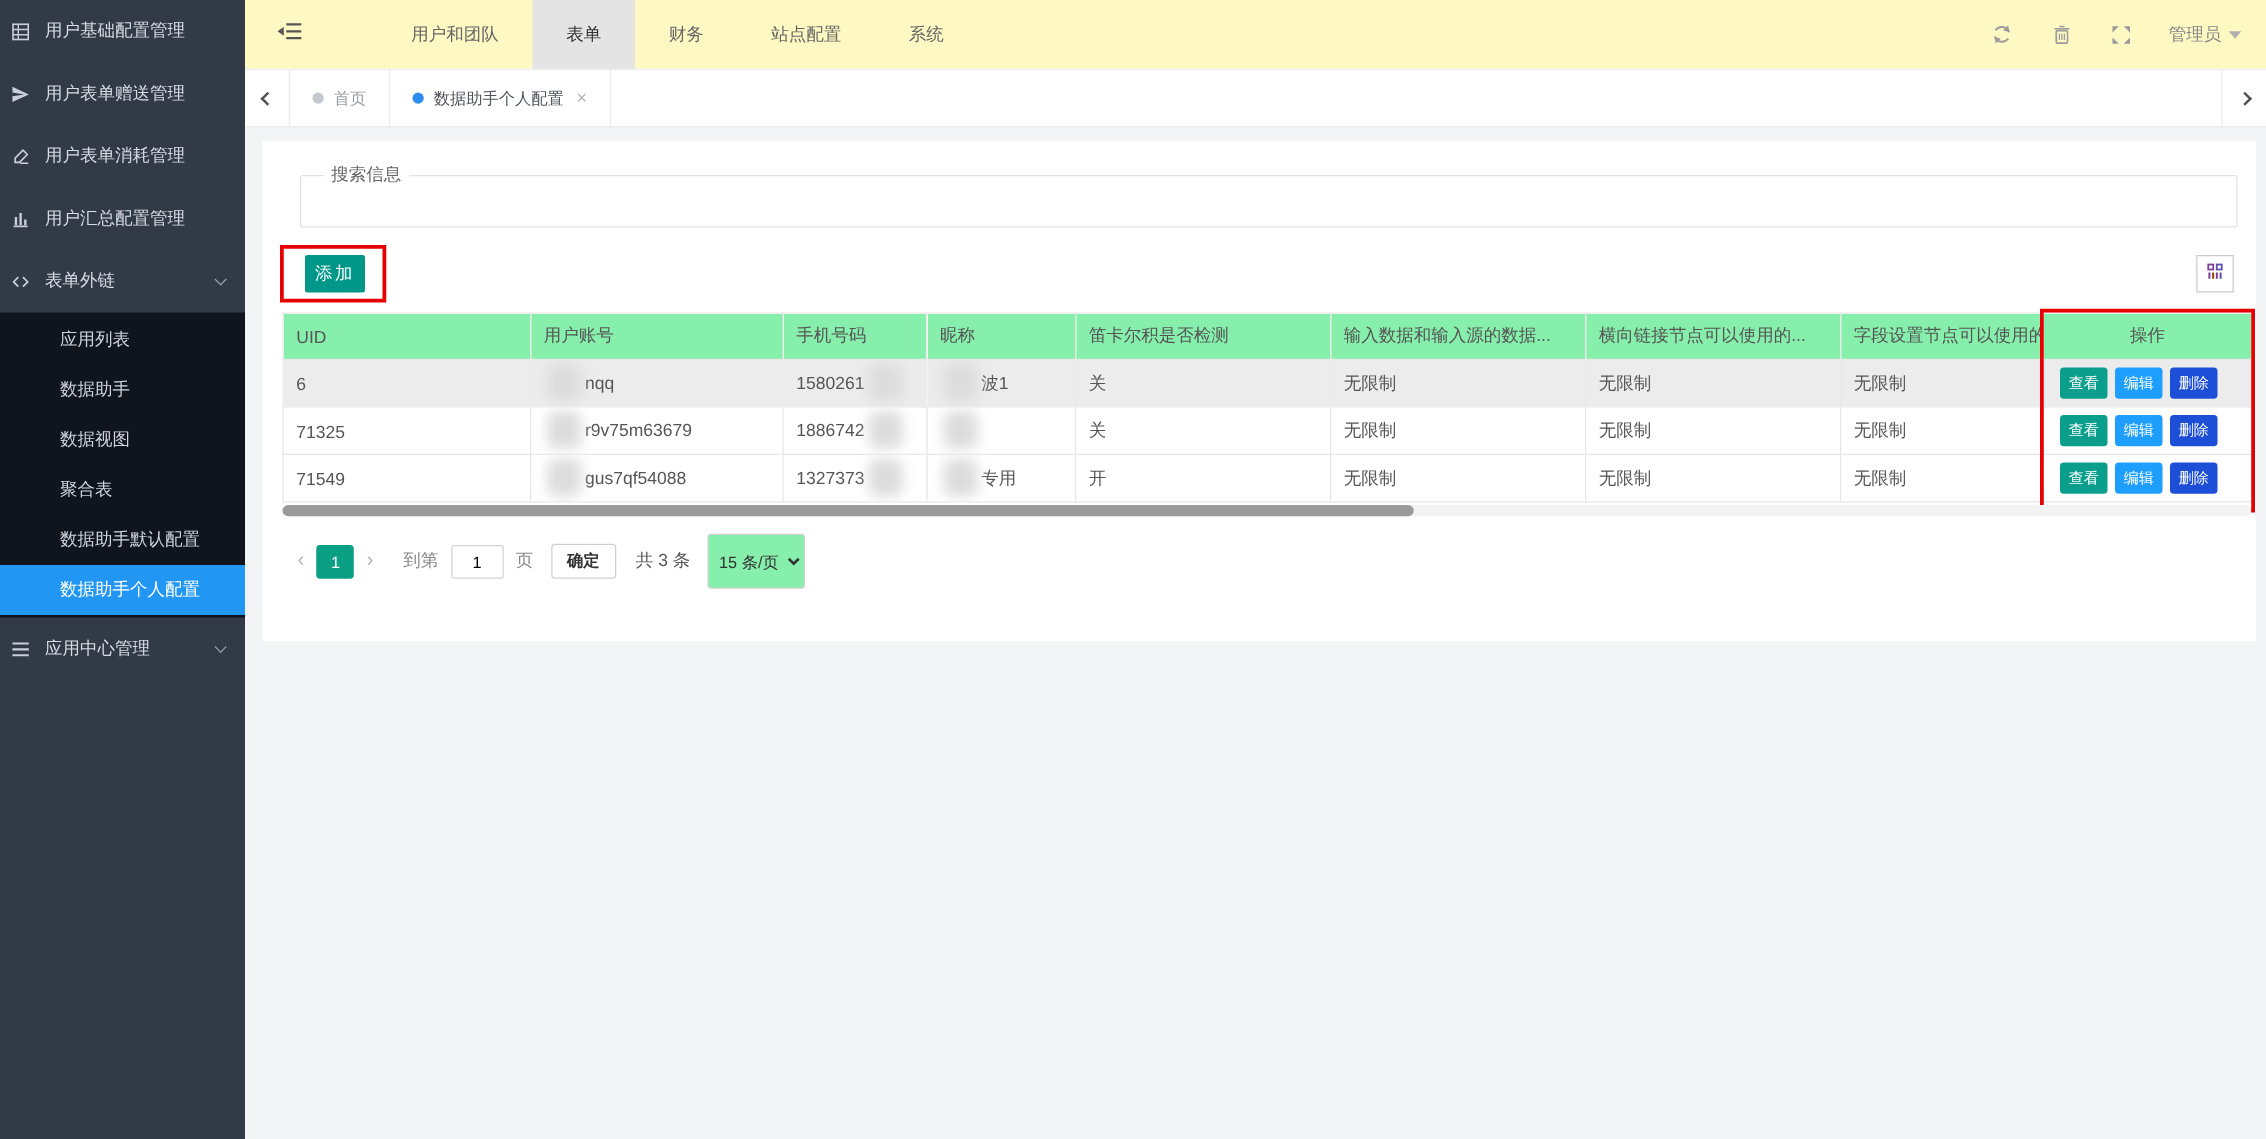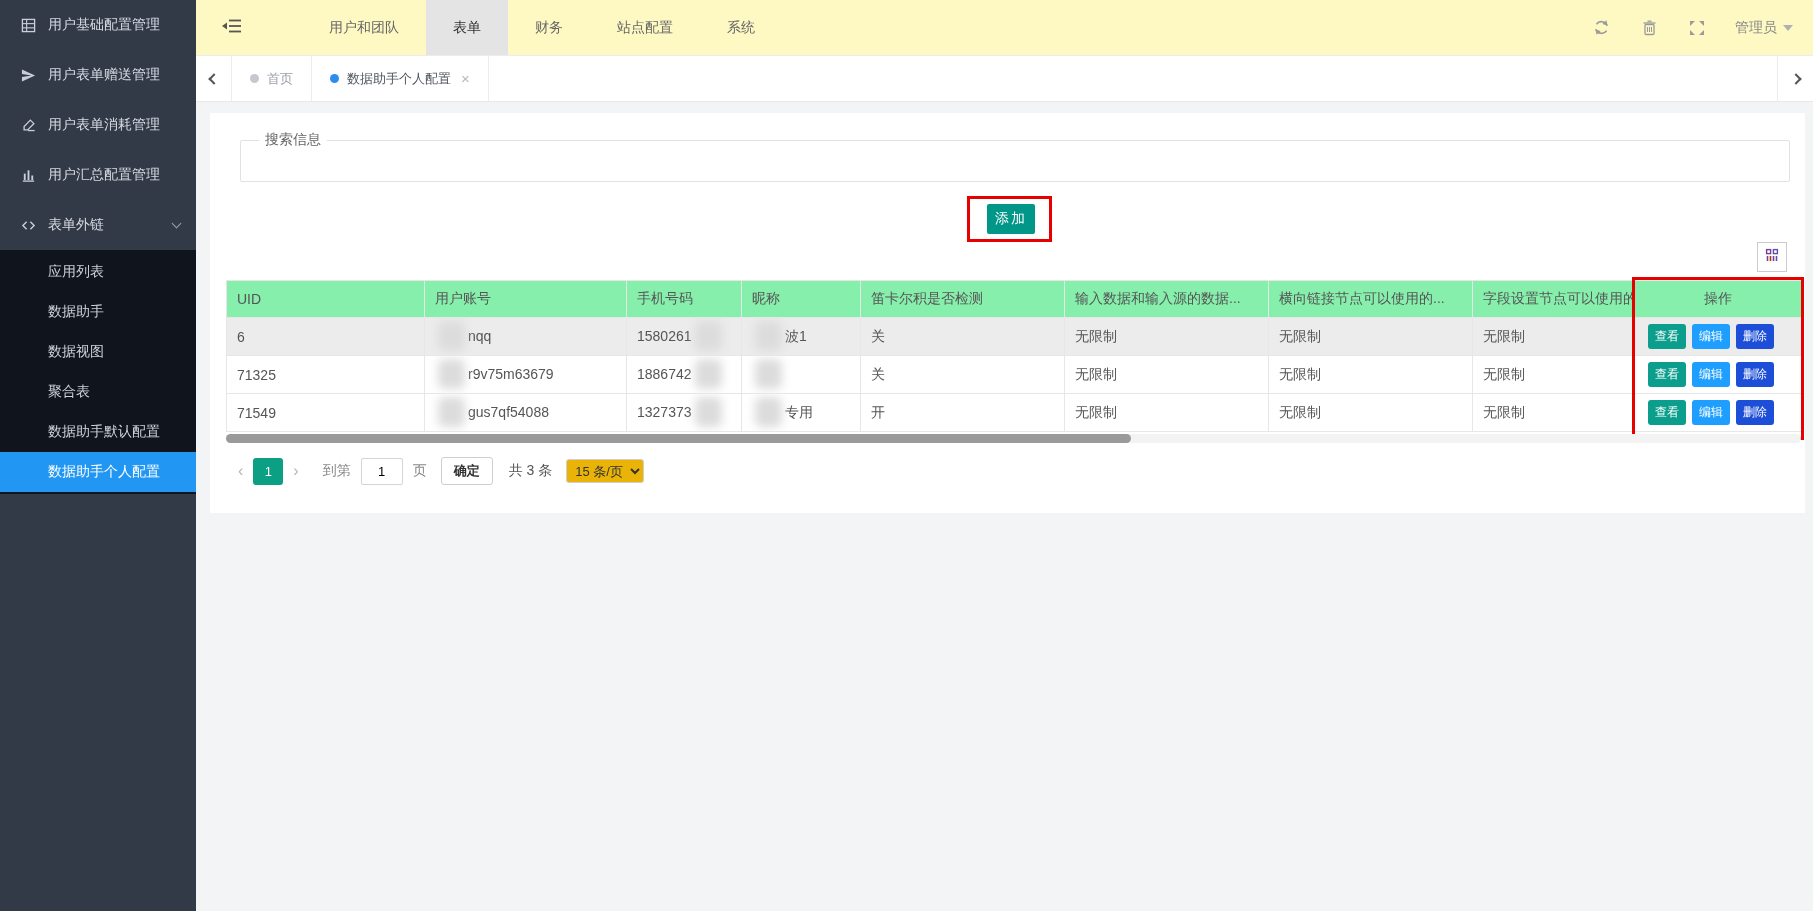--- a/index.html
+++ b/index.html
@@ -2,21 +2,21 @@
 <html><head>
 <meta charset="utf-8">
 <style>
   * { margin:0; padding:0; box-sizing:border-box; }
   html,body { width:1813px; height:911px; overflow:hidden; font-family:"Liberation Sans","DejaVu Sans",sans-serif; background:#f3f4f6; }
 
   
   .sidebar { position:fixed; left:0; top:0; width:196px; height:911px; background:#323a48; z-index:10; }
   .logo { height:55px; background:#1b1f2a; display:flex; align-items:center; padding-left:14px; gap:10px; }
   .logo-title { color:#fff; font-size:20px; font-weight:bold; letter-spacing:1px; }
-  .s-item { height:50px; display:flex; align-items:center; padding:0 16px 0 20px; color:#d7dbe2; font-size:14px; cursor:pointer; }
+  .s-item { height:50px; display:flex; align-items:center; padding:0 16px 0 8px; color:#d7dbe2; font-size:14px; cursor:pointer; }
   .s-item.expanded { background:#3c4456; }
   .s-icon { width:16px; height:16px; margin-right:12px; display:inline-flex; align-items:center; justify-content:center; flex:none; }
   .s-label { flex:1; white-space:nowrap; }
   .chev { width:7px; height:7px; border-right:1.5px solid #9aa1b0; border-bottom:1.5px solid #9aa1b0; transform:rotate(45deg); margin-top:-3px; flex:none; }
   .chev.up { transform:rotate(-135deg); margin-top:4px; }
   .submenu { background:#10141d; padding:2px 0; }
   .sub-item { height:40px; display:flex; align-items:center; padding-left:48px; color:#cfd3da; font-size:14px; cursor:pointer; white-space:nowrap; }
   .sub-item.active { background:#2196f3; color:#fff; }
 
   
@@ -48,21 +48,21 @@
   .panel { background:#fff; margin:11px 8px 0 14px; padding:18px 0 20px 16px; min-height:400px; }
   fieldset.search { border:1px solid #e2e2e2; border-radius:2px; margin:0 15px 0 14px; padding:14px 0 18px 14px; }
   fieldset.search legend { font-size:14px; color:#666; padding:0 6px; margin-left:4px; }
   .search-row { display:flex; align-items:center; margin-top:6px; }
   .inp-group { display:flex; height:42px; border:1px solid #e4e4e4; margin-right:24px; background:#fff; }
   .inp-label { width:140px; background:#fafafa; border-right:1px solid #e4e4e4; display:flex; align-items:center; justify-content:center; font-size:14px; color:#555; }
   .inp-group input { width:158px; border:none; outline:none; font-size:14px; padding:0 10px; }
   .btn-plain { height:36px; padding:0 16px; background:#fff; border:1px solid #d6d6d6; font-size:14px; color:#555; cursor:pointer; margin-left:24px; border-radius:2px; }
   .btn-plain.reset { margin-left:26px; }
 
-  .toolbar-row { display:flex; align-items:center; margin:14px 10px 8px 0;flex-direction:column; }
+  .toolbar-row { display:flex; align-items:center; margin:14px 10px 8px 0; }
   .add-wrap { border:3px solid #e60000; padding:5px 14px 5px 17px; display:inline-block; margin-left:-2px; }
   .btn-add { background:#009688; color:#fff; border:none; width:48px; height:30px; font-size:14px; border-radius:2px; cursor:pointer; letter-spacing:2px; }
   .grid-btn { margin-left:auto; width:30px; height:30px; background:#fff; border:1px solid #ccc; display:flex; align-items:center; justify-content:center; cursor:pointer; margin-right:8px; }
 
   
   .table-wrap { position:relative; width:1577px; margin-top:6px; }
   table.grid { border-collapse:collapse; table-layout:fixed; width:1575px; font-size:14px; color:#555; }
   table.grid th, table.grid td { border:1px solid #e7e7e7; height:38px; padding:0 10px; text-align:left; font-weight:normal; white-space:nowrap; overflow:hidden; }
   table.grid th { background:#86efac; color:#555; height:37px; }
   table.grid tr.odd td { background:#ececec; }
@@ -80,21 +80,21 @@
 
   
   .pager { display:flex; align-items:center; margin:14px 0 0 2px; font-size:14px; color:#666; gap:0; }
   .pg-arrow { color:#b5b5b5; font-size:16px; padding:0 10px; cursor:pointer; }
   .pg-num { min-width:30px; height:27px; background:#0ba084; color:#fff; display:flex; align-items:center; justify-content:center; border-radius:3px; font-size:13px; cursor:pointer; }
   .pg-goto { margin-left:14px; color:#888; }
   .pg-input { width:42px; height:27px; border:1px solid #d4d4d4; text-align:center; font-size:13px; margin:0 10px; outline:none; border-radius:2px; }
   .pg-page { color:#888; }
   .pg-ok { height:28px; padding:0 12px; margin-left:14px; background:#fff; border:1px solid #cfcfcf; border-radius:3px; font-weight:bold; font-size:13px; color:#333; cursor:pointer; }
   .pg-total { margin-left:16px; color:#555; }
-  .pg-size { margin-left:14px; height:24px; border:1px solid #cfcfcf; border-radius:3px; font-size:13px; color:#333; padding:0 4px; outline:none; background:#eab308; }
+  .pg-size { margin-left:14px; height:44px; border:1px solid #cfcfcf; border-radius:3px; font-size:13px; color:#333; padding:0 4px; outline:none; background:#86efac; }
 </style>
 </head>
 <body>
 
 <div class="sidebar">
   <div id="sidebar-menu">
       <div class="s-item">
         <span class="s-icon">
           <svg width="15" height="15" viewBox="0 0 16 16">
             <rect x="1.5" y="1.5" width="13" height="13" fill="none" stroke="#c9ced8" stroke-width="1.4"></rect>
@@ -144,20 +144,33 @@
         <span class="chev "></span>
       </div>
     </div>
   <div id="sidebar-submenu" class="submenu">
       <div class="sub-item">应用列表</div>
       <div class="sub-item">数据助手</div>
       <div class="sub-item">数据视图</div>
       <div class="sub-item">聚合表</div>
       <div class="sub-item">数据助手默认配置</div>
       <div class="sub-item active">数据助手个人配置</div>
+    </div>
+  <div id="sidebar-bottom">
+      <div class="s-item">
+        <span class="s-icon">
+          <svg width="15" height="13" viewBox="0 0 16 13">
+            <line x1="1" y1="1.5" x2="15" y2="1.5" stroke="#c9ced8" stroke-width="1.8"></line>
+            <line x1="1" y1="6.5" x2="15" y2="6.5" stroke="#c9ced8" stroke-width="1.8"></line>
+            <line x1="1" y1="11.5" x2="15" y2="11.5" stroke="#c9ced8" stroke-width="1.8"></line>
+          </svg>
+        </span>
+        <span class="s-label">应用中心管理</span>
+        <span class="chev "></span>
+      </div>
     </div>
 </div>
 
 <div class="main">
 
   <div class="topbar">
     <div class="collapse-btn">
       <span>
         <svg width="20" height="18" viewBox="0 0 20 18">
           <line x1="7" y1="3.5" x2="19" y2="3.5" stroke="#555" stroke-width="1.8"></line>

